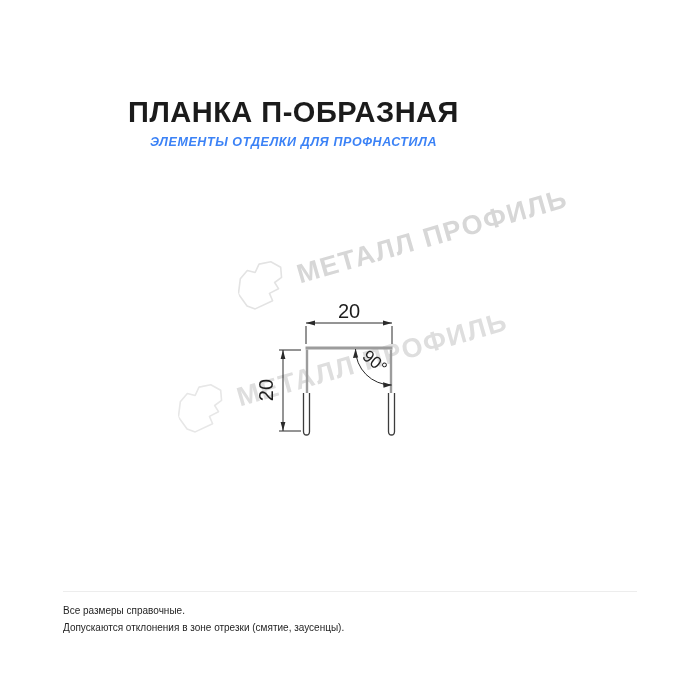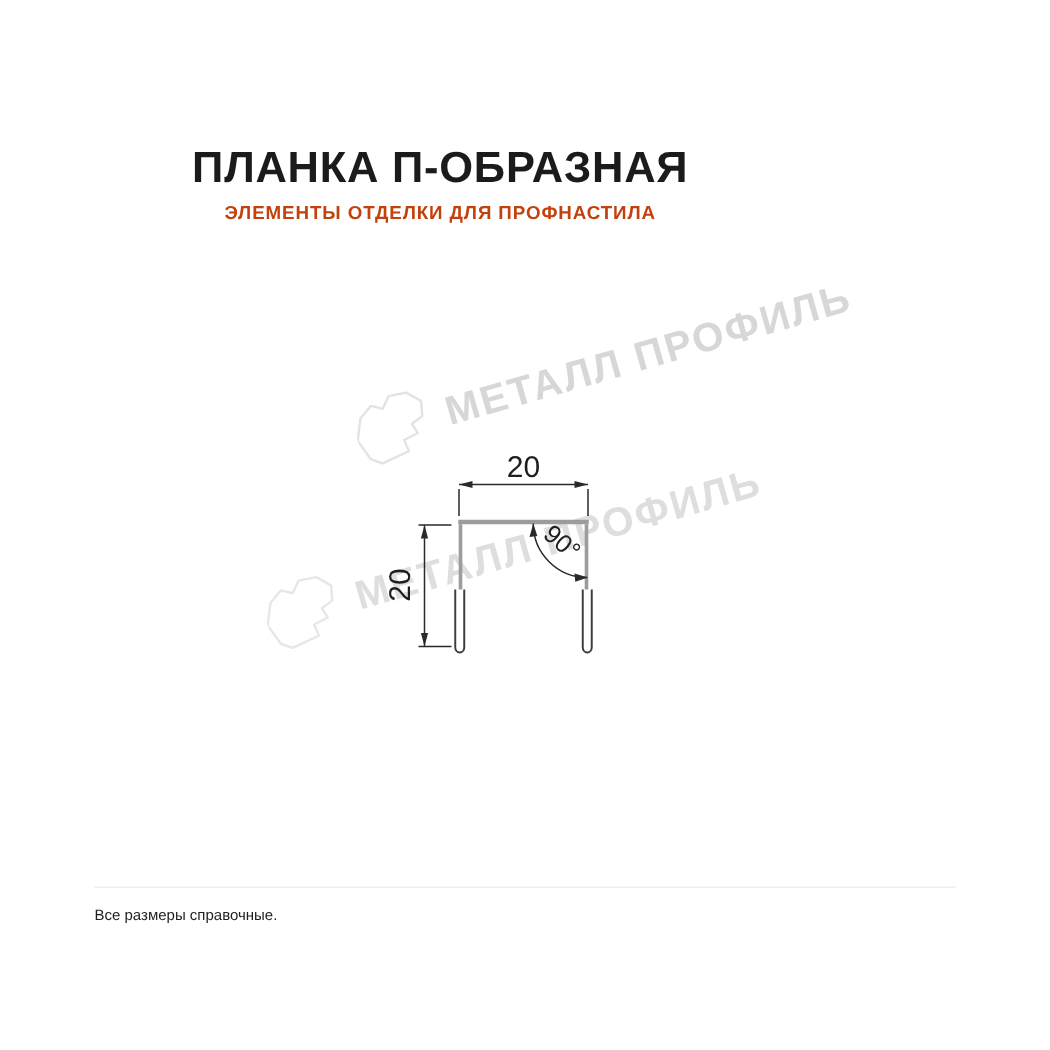--- a/index.html
+++ b/index.html
@@ -12,21 +12,21 @@
   .header{
     position:absolute;left:0;top:96px;width:587px;
     text-align:center;z-index:4;
   }
   .title-line{
     font-size:29px;font-weight:800;letter-spacing:.5px;
     color:#1b1b1b;line-height:32px;
   }
   .subtitle{
     margin-top:7px;font-size:12.5px;font-weight:700;
-    letter-spacing:.6px;color:#c2410c;
+    letter-spacing:.6px;color:#3b82f6;font-style:italic;
   }
   
   .watermark{
     position:absolute;display:flex;align-items:center;gap:12px;
     transform:rotate(-16deg);transform-origin:left center;
     z-index:1;pointer-events:none;white-space:nowrap;
   }
   .wm-text{
     font-size:27px;font-weight:700;letter-spacing:1.5px;color:#d7d7d7;
   }
@@ -109,13 +109,14 @@
 
   <path d="M 105.5 59 A 36 36 0 0 0 141.5 95" fill="none" stroke="#2a2a2a" stroke-width="1"></path>
   <polygon points="105.5,59 103,68 108.2,67.4" fill="#2a2a2a"></polygon>
   <polygon points="142,95 133,92.3 133.5,97.8" fill="#2a2a2a"></polygon>
   <text class="angle-text" transform="translate(121,76) rotate(40)" text-anchor="middle">90°</text>
 </svg>
 
 <div class="divider"></div>
 <div class="footer">
   <div>Все размеры справочные.</div>
+  <div>Допускаются отклонения в зоне отрезки (смятие, заусенцы).</div>
 </div>
 
 </body></html>

